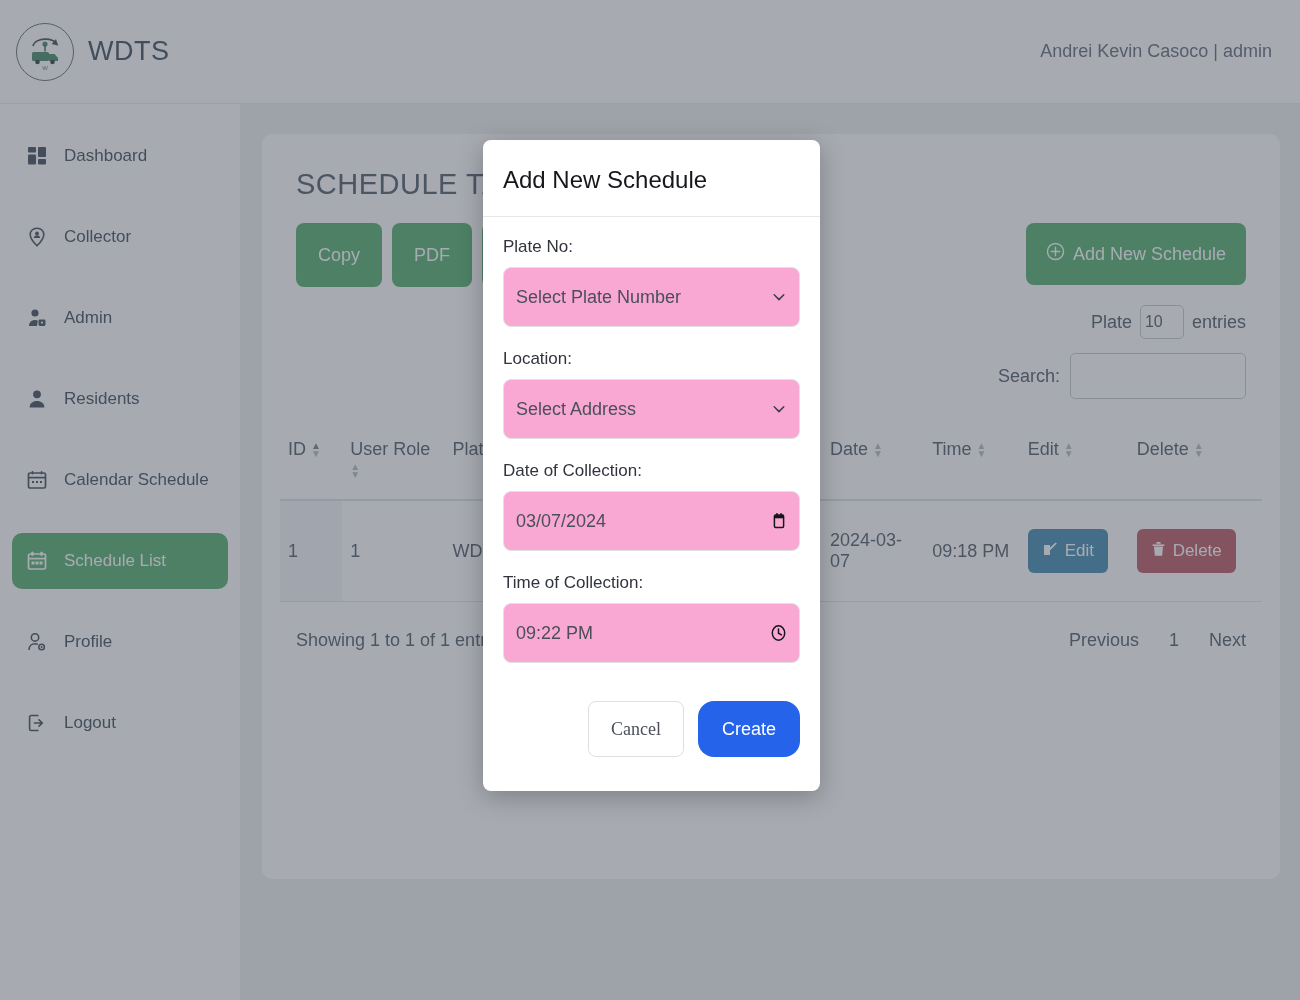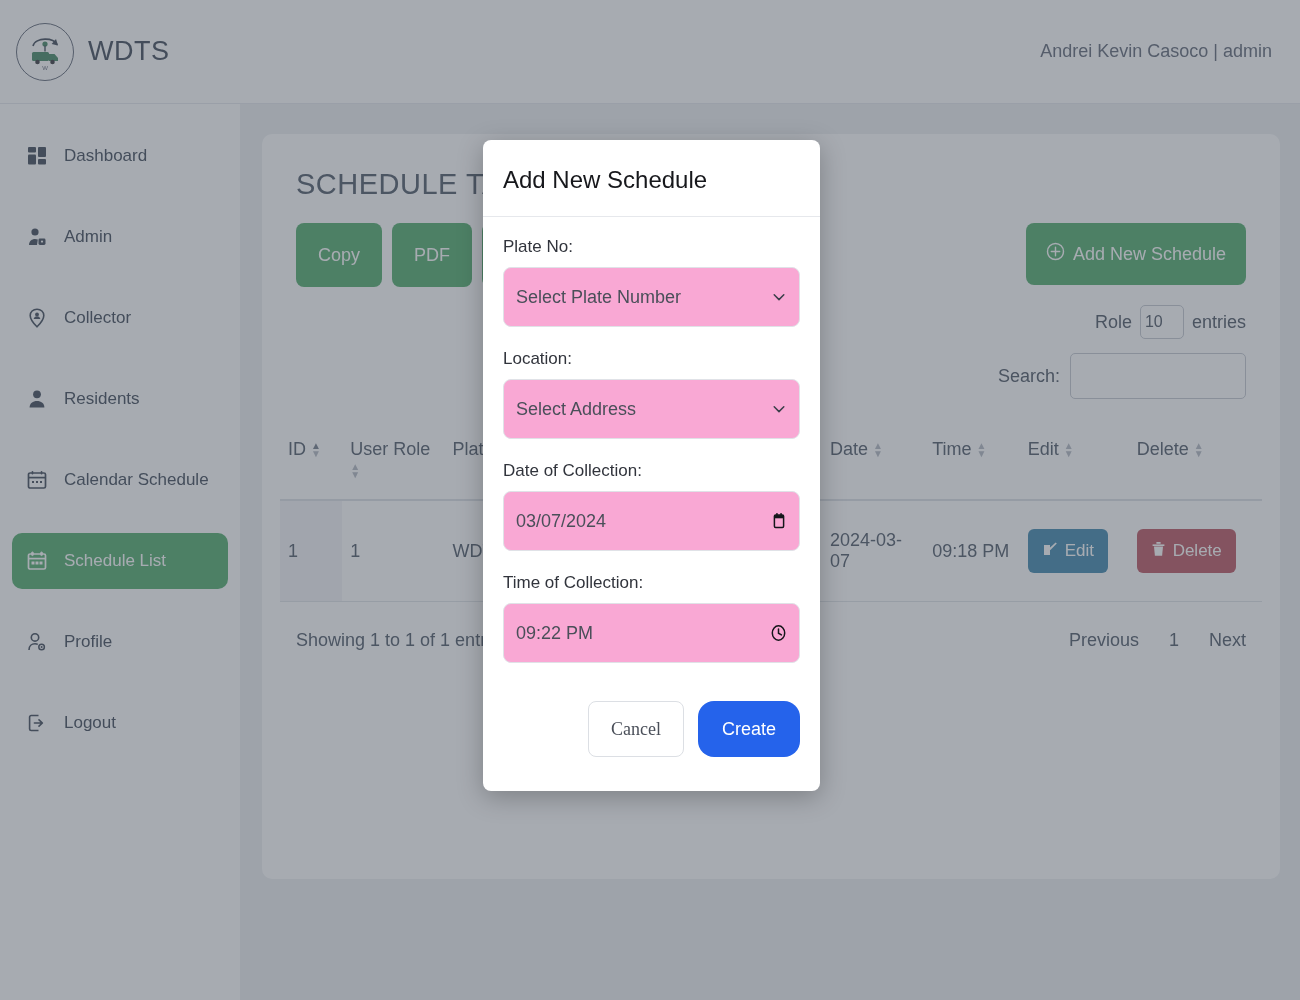--- a/index.html
+++ b/index.html
@@ -212,38 +212,38 @@
             <rect x="1" y="8.5" width="8" height="10" rx="1" fill="#4b5563"></rect>
             <rect x="11" y="13" width="8" height="5.5" rx="1" fill="#4b5563"></rect>
           </svg>
       </span>
       <span>Dashboard</span>
     </div>
 
     <div class="nav-item">
       <span class="nav-ico">
         <svg width="20" height="20" viewBox="0 0 20 20">
+            <path d="M10 1.2 C6 1.2 3.2 4 3.2 7.4 C3.2 12 10 18.8 10 18.8 S16.8 12 16.8 7.4 C16.8 4 14 1.2 10 1.2 Z" fill="none" stroke="#4b5563" stroke-width="1.6"></path>
+            <circle cx="10" cy="6.4" r="1.9" fill="#4b5563"></circle>
+            <path d="M6.6 11 c.6-2 2-2.7 3.4-2.7 s2.8 .7 3.4 2.7z" fill="#4b5563"></path>
+          </svg>
+      </span>
+      <span>Collector</span>
+    </div>
+
+    <div class="nav-item">
+      <span class="nav-ico">
+        <svg width="20" height="20" viewBox="0 0 20 20">
             <circle cx="8" cy="5" r="3.6" fill="#4b5563"></circle>
             <path d="M2 18 c0-4 3-6 6-6 c1 0 2 .2 2.8 .6 L10 18z" fill="#4b5563"></path>
             <rect x="11.5" y="11.5" width="7" height="6.5" rx="1.4" fill="#4b5563"></rect>
             <circle cx="15" cy="14.6" r="1.1" fill="#ffffff"></circle>
           </svg>
       </span>
       <span>Admin</span>
-    </div>
-
-    <div class="nav-item">
-      <span class="nav-ico">
-        <svg width="20" height="20" viewBox="0 0 20 20">
-            <path d="M10 1.2 C6 1.2 3.2 4 3.2 7.4 C3.2 12 10 18.8 10 18.8 S16.8 12 16.8 7.4 C16.8 4 14 1.2 10 1.2 Z" fill="none" stroke="#4b5563" stroke-width="1.6"></path>
-            <circle cx="10" cy="6.4" r="1.9" fill="#4b5563"></circle>
-            <path d="M6.6 11 c.6-2 2-2.7 3.4-2.7 s2.8 .7 3.4 2.7z" fill="#4b5563"></path>
-          </svg>
-      </span>
-      <span>Collector</span>
     </div>
 
     <div class="nav-item">
       <span class="nav-ico">
         <svg width="20" height="20" viewBox="0 0 20 20">
             <circle cx="10" cy="5.3" r="3.9" fill="#4b5563"></circle>
             <path d="M2.6 18.5 c0-4.3 3.3-6.6 7.4-6.6 s7.4 2.3 7.4 6.6z" fill="#4b5563"></path>
           </svg>
       </span>
       <span>Residents</span>
@@ -319,21 +319,21 @@
             <svg width="19" height="19" viewBox="0 0 20 20">
                 <circle cx="10" cy="10" r="8.4" fill="none" stroke="#ffffff" stroke-width="1.5"></circle>
                 <path d="M10 5.6 V14.4 M5.6 10 H14.4" stroke="#ffffff" stroke-width="1.5" stroke-linecap="round"></path>
               </svg>
           </span>
           <span>Add New Schedule</span>
         </button>
       </div>
 
       <div class="length-row">
-        <span>Role</span>
+        <span>Plate</span>
         <button class="len-select">10</button>
         <span>entries</span>
       </div>
 
       <div class="search-row">
         <span>Search:</span>
         <input class="search-input" type="text" placeholder="" style="">
       </div>
 
       <table>

